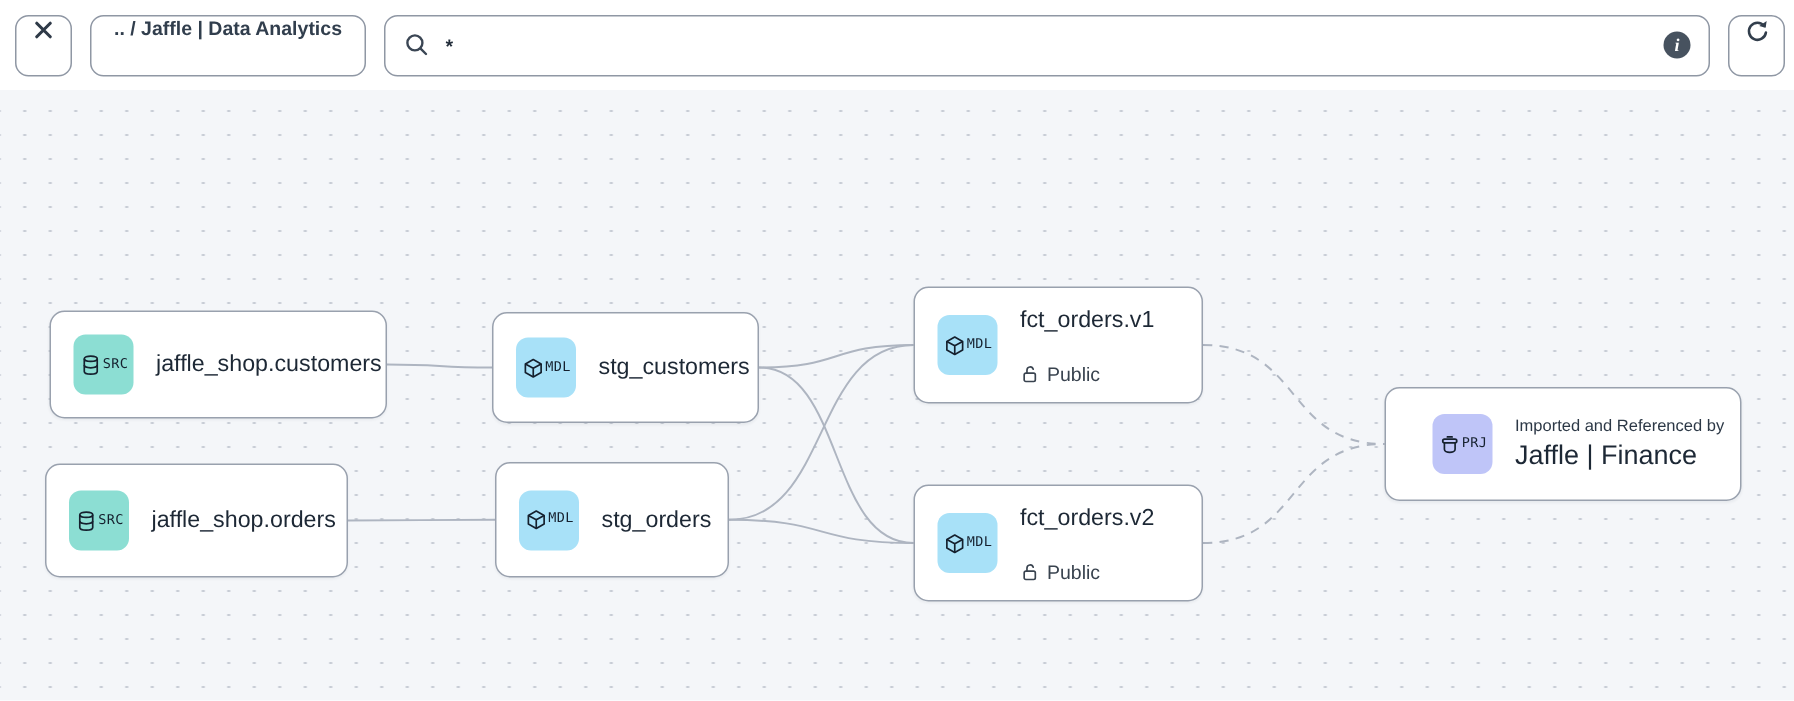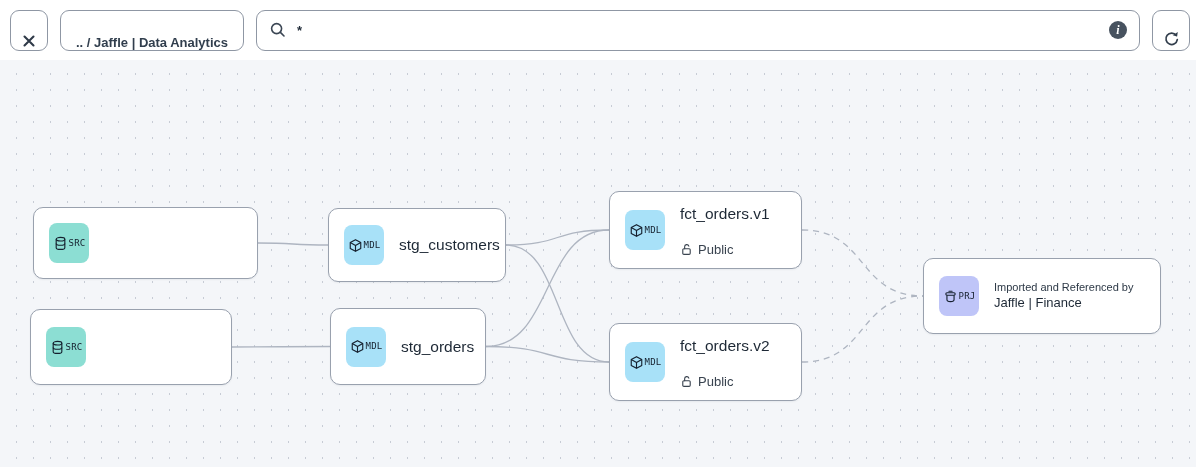--- a/index.html
+++ b/index.html
@@ -3,21 +3,21 @@
 <meta charset="utf-8">
 <style>
   html,body{margin:0;padding:0;}
   body{width:1196px;height:467px;font-family:"Liberation Sans",sans-serif;background:#fff;}
   .app{position:relative;width:1196px;height:467px;overflow:hidden;background:#fff;}
 
   
   .toolbar{position:absolute;top:0;left:0;right:0;height:60px;background:#fff;
            display:flex;align-items:center;gap:12px;padding:0 6px 0 10px;box-sizing:border-box;}
   .tb-btn{height:41px;background:#fff;border:1px solid #8f97a4;border-radius:9px;
-          display:flex;align-items:flex-end;justify-content:center;cursor:pointer;box-sizing:border-box;}
+          display:flex;align-items:flex-start;justify-content:center;cursor:pointer;box-sizing:border-box;}
   .tb-square{width:38px;flex:none;}
   .tb-breadcrumb{padding:0 15px;white-space:nowrap;flex:none;}
   .tb-breadcrumb span{font-size:13px;font-weight:700;color:#313e4d;}
   .searchbar{flex:1;height:41px;border:1px solid #8f97a4;border-radius:9px;background:#fff;
              display:flex;align-items:center;gap:10px;padding:0 12px;box-sizing:border-box;}
   .search-input{flex:1;border:none;outline:none;background:transparent;font-family:"Liberation Sans",sans-serif;
                 font-size:13px;font-weight:700;color:#1f2a37;padding:0;}
   .info-badge{width:18px;height:18px;border-radius:50%;background:#47525f;color:#fff;flex:none;
               display:flex;align-items:center;justify-content:center;
               font-family:"Liberation Serif",serif;font-size:12px;font-weight:700;font-style:italic;}
@@ -34,21 +34,21 @@
         box-shadow:0 1px 2px rgba(20,30,45,.06);display:flex;align-items:center;
         gap:15px;padding:0 14px 0 15px;box-sizing:border-box;cursor:pointer;}
   .node-icon{width:40px;height:40px;border-radius:8px;flex:none;
              display:flex;flex-direction:row;align-items:center;justify-content:center;gap:1px;}
   .badge{font-family:"DejaVu Sans Mono",monospace;font-size:9px;color:#15202e;letter-spacing:.2px;line-height:1;}
   .node-body{display:flex;flex-direction:column;justify-content:center;}
   .node-title{font-size:15.5px;color:#1d2835;white-space:nowrap;line-height:1.25;}
   .node-access{display:flex;align-items:center;gap:5px;margin-top:19px;}
   .node-access span{font-size:13px;color:#39434f;line-height:1;}
   .prj-sub{font-size:11px;color:#2c3846;white-space:nowrap;line-height:1.3;}
-  .prj-title{font-size:13px;color:#1d2835;white-space:nowrap;line-height:1.3;margin-top:1px;}
+  .prj-title{font-size:18px;color:#1d2835;white-space:nowrap;line-height:1.3;margin-top:1px;}
   .glyph{display:block;}
 </style>
 </head>
 <body>
 
 <div class="app">
 
   <div class="toolbar">
     <button class="tb-btn tb-square">
       <svg class="glyph" width="16" height="16" viewBox="0 0 16 16">
@@ -91,30 +91,36 @@
 
     <div class="node" style="left:33px;top:147px;width:225px;height:72px;">
       <div class="node-icon" style="background: rgb(140, 222, 211);">
         <svg class="glyph" width="15" height="15" viewBox="0 0 16 16">
           <ellipse cx="8" cy="3.4" rx="4.6" ry="1.9" stroke="#15202e" stroke-width="1.2" fill="none"></ellipse>
           <path d="M3.4 3.4v9c0 1.05 2.06 1.9 4.6 1.9s4.6-.85 4.6-1.9v-9" stroke="#15202e" stroke-width="1.2" fill="none"></path>
           <path d="M3.4 7.9c0 1.05 2.06 1.9 4.6 1.9s4.6-.85 4.6-1.9" stroke="#15202e" stroke-width="1.2" fill="none"></path>
         </svg>
         <span class="badge">SRC</span>
       </div>
+      <div class="node-body">
+        <div class="node-title">jaffle_shop.customers</div>
+      </div>
     </div>
 
     <div class="node" style="left:30px;top:249px;width:202px;height:76px;">
       <div class="node-icon" style="background: rgb(140, 222, 211);">
         <svg class="glyph" width="15" height="15" viewBox="0 0 16 16">
           <ellipse cx="8" cy="3.4" rx="4.6" ry="1.9" stroke="#15202e" stroke-width="1.2" fill="none"></ellipse>
           <path d="M3.4 3.4v9c0 1.05 2.06 1.9 4.6 1.9s4.6-.85 4.6-1.9v-9" stroke="#15202e" stroke-width="1.2" fill="none"></path>
           <path d="M3.4 7.9c0 1.05 2.06 1.9 4.6 1.9s4.6-.85 4.6-1.9" stroke="#15202e" stroke-width="1.2" fill="none"></path>
         </svg>
         <span class="badge">SRC</span>
+      </div>
+      <div class="node-body">
+        <div class="node-title">jaffle_shop.orders</div>
       </div>
     </div>
 
     <div class="node" style="left:328px;top:148px;width:178px;height:74px;">
       <div class="node-icon" style="background: rgb(168, 225, 248);">
         <svg class="glyph" width="15" height="15" viewBox="0 0 16 16">
           <path d="M8 1.8 13.6 4.9v6.2L8 14.2 2.4 11.1V4.9Z" stroke="#15202e" stroke-width="1.2" stroke-linejoin="round" fill="none"></path>
           <path d="M2.4 4.9 8 8l5.6-3.1M8 8v6.2" stroke="#15202e" stroke-width="1.2" stroke-linejoin="round" fill="none"></path>
         </svg>
         <span class="badge">MDL</span>
@@ -171,21 +177,21 @@
           <svg class="glyph" width="13" height="13" viewBox="0 0 14 14">
             <rect x="3" y="6.2" width="8" height="6" rx="1.2" stroke="#39434f" stroke-width="1.2" fill="none"></rect>
             <path d="M5 6.2V4.1a2.3 2.3 0 0 1 4.5-.7" stroke="#39434f" stroke-width="1.2" stroke-linecap="round" fill="none"></path>
           </svg>
           <span>Public</span>
         </div>
       </div>
     </div>
 
     <div class="node" style="left:923px;top:198px;width:238px;height:76px;">
-      <div class="node-icon" style="background: rgb(191, 197, 248);">
+      <div class="node-icon" style="background: rgb(191, 197, 248); margin-left: 16px;">
         <svg class="glyph" width="15" height="15" viewBox="0 0 16 16">
           <path d="M6.3 2.4h3.4" stroke="#15202e" stroke-width="1.2" stroke-linecap="round" fill="none"></path>
           <rect x="3" y="4" width="10" height="2.7" rx="1.3" stroke="#15202e" stroke-width="1.2" fill="none"></rect>
           <path d="M4.2 6.7v4.5c0 1.25 1.7 2.2 3.8 2.2s3.8-.95 3.8-2.2V6.7" stroke="#15202e" stroke-width="1.2" fill="none"></path>
         </svg>
         <span class="badge">PRJ</span>
       </div>
       <div class="node-body">
         <div class="prj-sub">Imported and Referenced by</div>
         <div class="prj-title">Jaffle | Finance</div>

